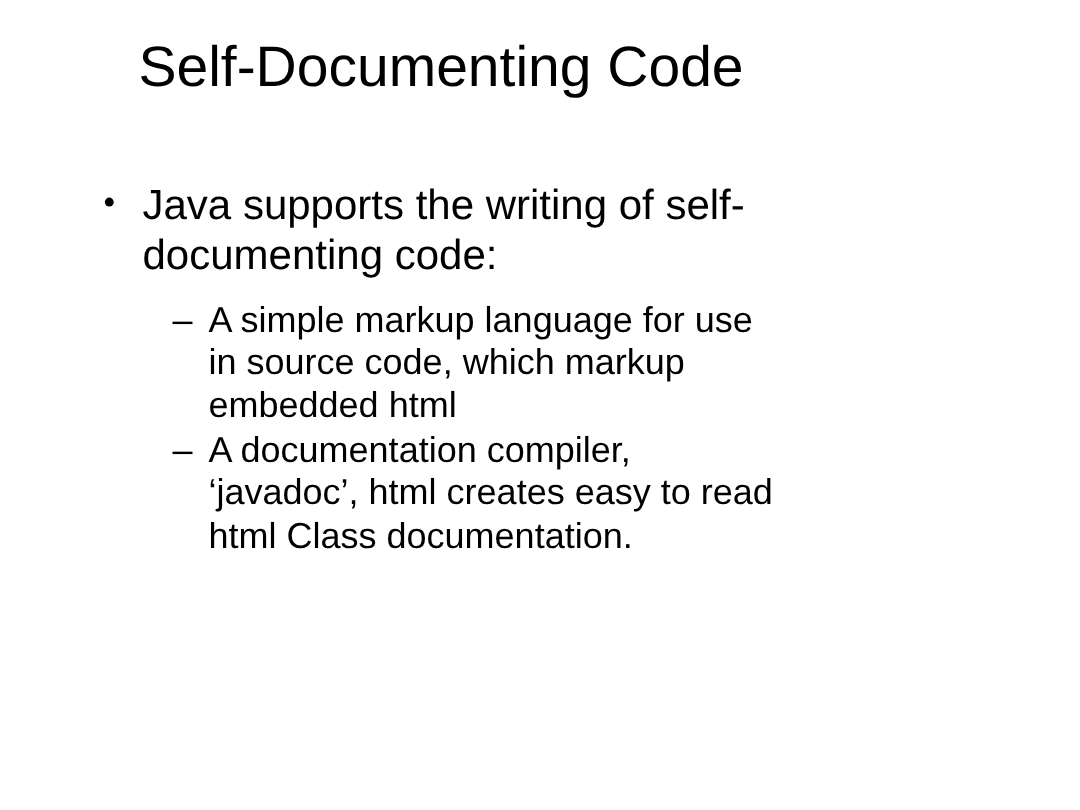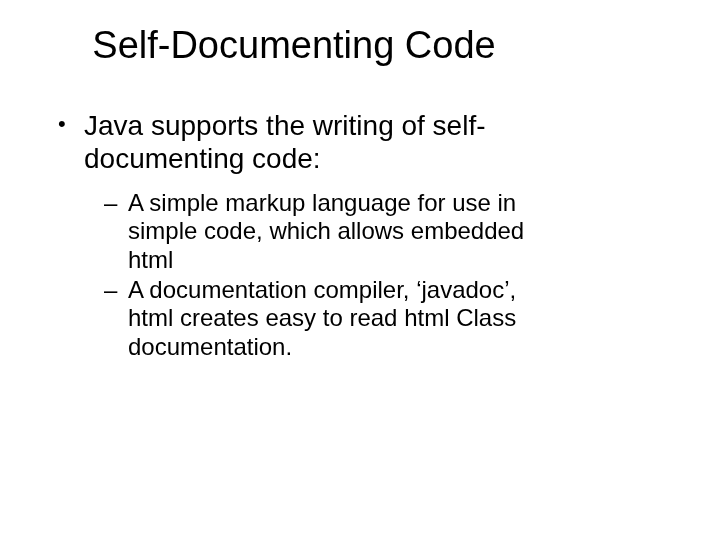--- a/index.html
+++ b/index.html
@@ -21,21 +21,21 @@
     text-align: center;
     font-size: 38px;
     font-weight: 400;
     padding-top: 24px;
     letter-spacing: 0px;
   }
   .body {
     padding: 38px 50px 0 50px;
   }
   ul.level1 {
-    margin: 4px;
+    margin: 15px;
     padding: 0;
     list-style: none;
   }
   ul.level1 > li {
     position: relative;
     padding-left: 30px;
     font-size: 28px;
     line-height: 1.18;
   }
   ul.level1 > li::before {
@@ -69,21 +69,21 @@
 <body>
 
 <div class="slide">
   <div class="title">Self-Documenting Code</div>
   <div class="body">
     <ul class="level1">
       <li>
         <span>Java supports the writing of self-documenting code:</span>
         <ul class="level2">
           <li>
-            <span>A simple markup language for use in simple code, which allows embedded html</span>
+            <span>A simple markup language for use in source code, which markup embedded html</span>
           </li>
           <li>
             <span>A documentation compiler, ‘javadoc’, html creates easy to read html Class documentation.</span>
           </li>
         </ul>
       </li>
     </ul>
   </div>
 </div>
 

